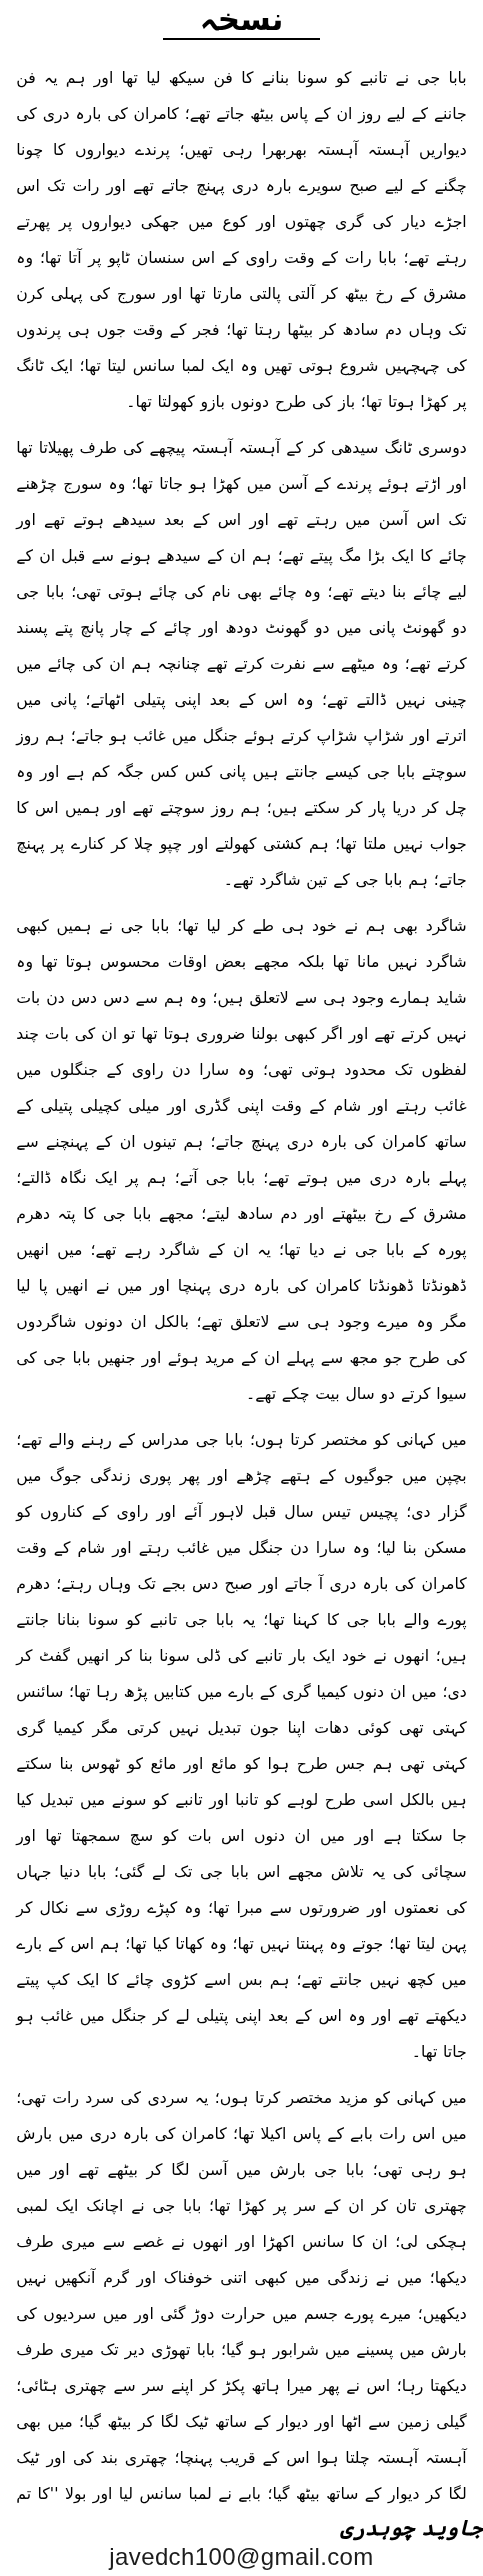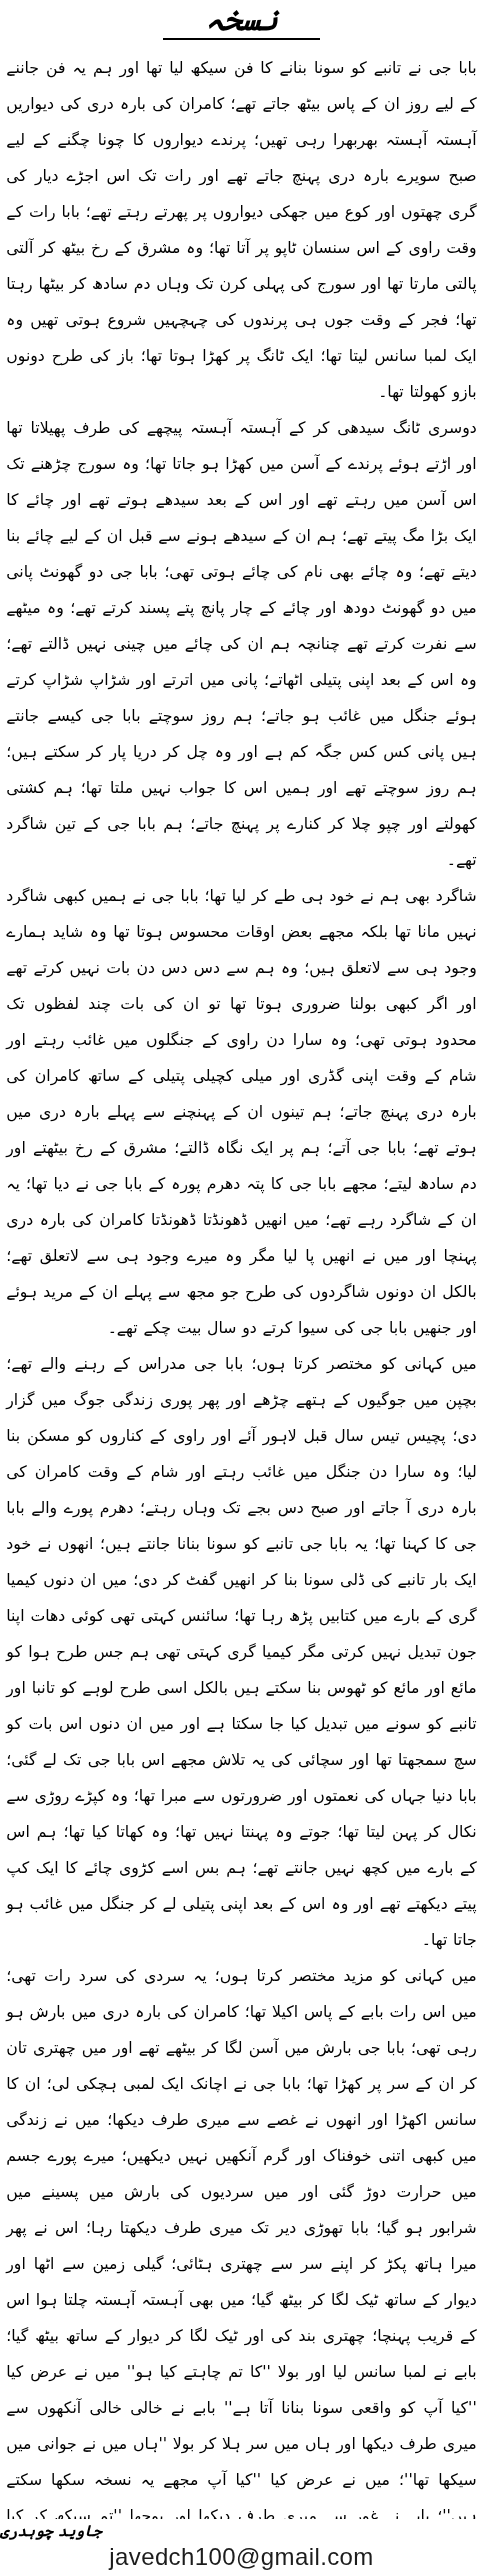--- a/index.html
+++ b/index.html
@@ -23,21 +23,20 @@
   }
   .masthead {
     text-align: center;
     padding-top: 0;
   }
   .column-title {
     direction: rtl;
     font-family: "DejaVu Serif", "DejaVu Sans", serif;
     font-size: 31px;
     font-weight: bold;
-    font-style: italic;
     line-height: 1.1;
     padding-top: 1.6px;
   }
   .title-divider {
     width: 157px;
     height: 2.4px;
     background: #000000;
     margin: 2.4px auto 9.4px auto;
   }
   .article-body {
@@ -46,32 +45,32 @@
     text-align-last: right;
     padding: 0 6.3px;
     font-size: 15.7px;
     line-height: 36px;
     letter-spacing: 0;
     word-spacing: 0.8px;
     flex: 1 1 auto;
     overflow: hidden;
   }
   .article-body p {
-    margin: 0;
+    margin: 10px;
     padding: 0;
   }
   .col-footer {
     flex: 0 0 auto;
     padding-bottom: 4.7px;
   }
   .author-signature {
     direction: rtl;
-    text-align: left;
+    text-align: right;
     font-family: "DejaVu Serif", "DejaVu Sans", serif;
-    font-size: 15px;
+    font-size: 21px;
     font-weight: bold;
     font-style: italic;
     margin-top: 3.1px;
   }
   .author-email {
     text-align: center;
     font-family: "Liberation Sans", "DejaVu Sans", sans-serif;
     font-size: 24px;
     color: #1c1c1c;
     letter-spacing: 0.4px;

